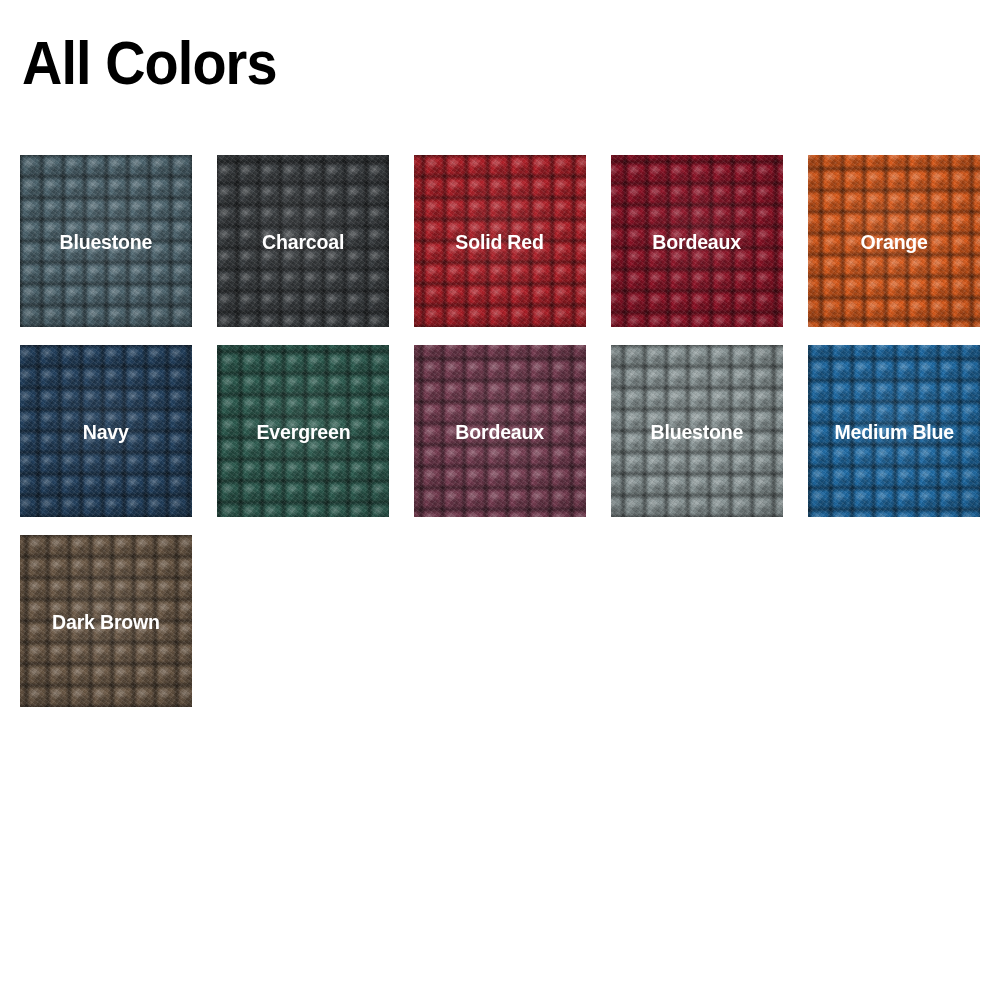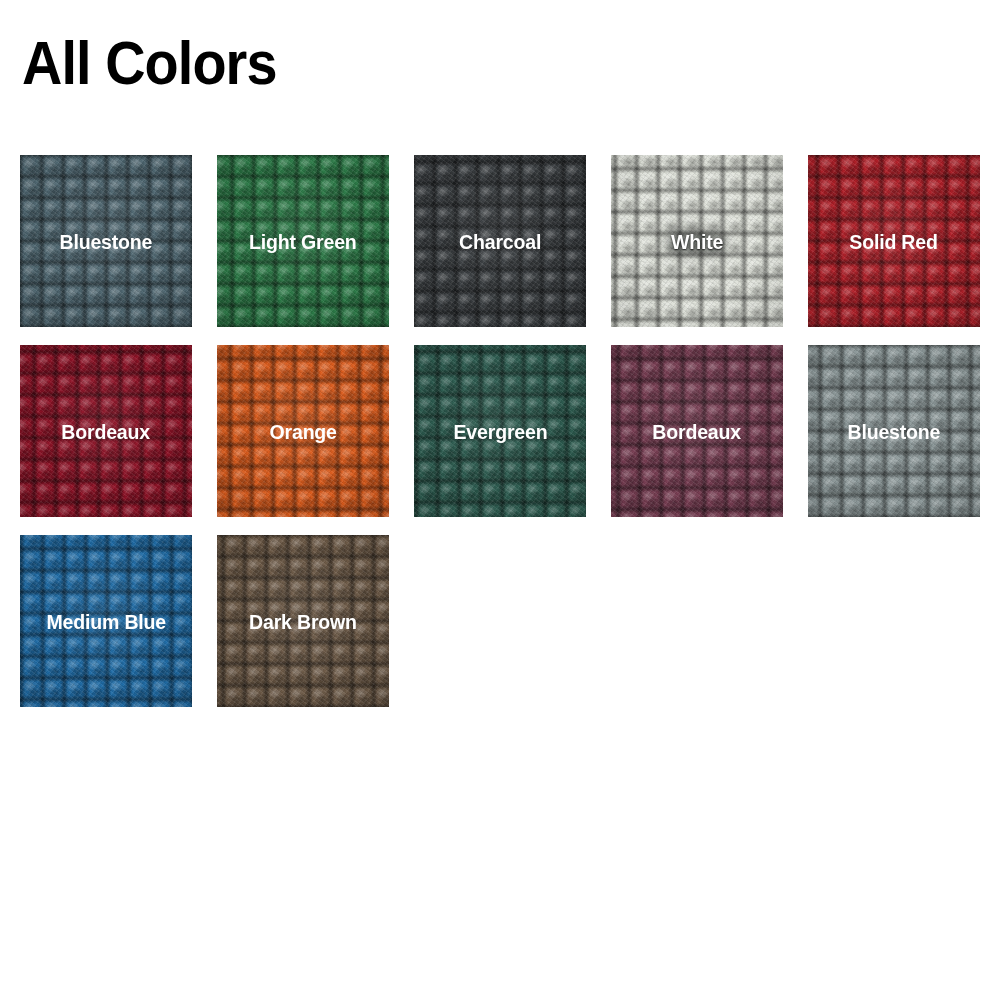--- a/index.html
+++ b/index.html
@@ -211,41 +211,27 @@
 
   <div id="swatch-grid">
       <div class="swatch">
         <div class="swatch-base" style="background: rgb(78, 102, 112);"></div>
         <div class="swatch-texture" style="background-position: 0px 0px, 0px 0px, 0px 0px, 0px 0px;"></div>
         <div class="swatch-noise"></div>
         <div class="swatch-vignette"></div>
         <span class="swatch-label" style="color: rgb(255, 255, 255);">Bluestone</span>
       </div>
       <div class="swatch">
-        <div class="swatch-base" style="background: rgb(44, 122, 71);"></div>
-        <div class="swatch-texture" style="background-position: 15px 0px, 15px 0px, 15px 0px, 0px 0px;"></div>
-        <div class="swatch-noise"></div>
-        <div class="swatch-vignette"></div>
-        <span class="swatch-label" style="color: rgb(255, 255, 255);">Light Green</span>
-      </div>
-      <div class="swatch">
         <div class="swatch-base" style="background: rgb(58, 62, 65);"></div>
         <div class="swatch-texture" style="background-position: 20px 7px, 20px 7px, 20px 0px, 0px 7px;"></div>
         <div class="swatch-noise"></div>
         <div class="swatch-vignette"></div>
         <span class="swatch-label" style="color: rgb(255, 255, 255);">Charcoal</span>
       </div>
       <div class="swatch">
-        <div class="swatch-base" style="background: rgb(223, 226, 218);"></div>
-        <div class="swatch-texture" style="background-position: 4px 14px, 4px 14px, 4px 0px, 0px 14px;"></div>
-        <div class="swatch-noise"></div>
-        <div class="swatch-vignette"></div>
-        <span class="swatch-label shadowed" style="color: rgb(255, 255, 255);">White</span>
-      </div>
-      <div class="swatch">
         <div class="swatch-base" style="background: rgb(175, 31, 40);"></div>
         <div class="swatch-texture" style="background-position: 9px 0px, 9px 0px, 9px 0px, 0px 0px;"></div>
         <div class="swatch-noise"></div>
         <div class="swatch-vignette"></div>
         <span class="swatch-label" style="color: rgb(255, 255, 255);">Solid Red</span>
       </div>
       <div class="swatch">
         <div class="swatch-base" style="background: rgb(141, 18, 38);"></div>
         <div class="swatch-texture" style="background-position: 14px 7px, 14px 7px, 14px 0px, 0px 7px;"></div>
         <div class="swatch-noise"></div>
@@ -253,20 +239,27 @@
         <span class="swatch-label" style="color: rgb(255, 255, 255);">Bordeaux</span>
       </div>
       <div class="swatch">
         <div class="swatch-base" style="background: rgb(218, 91, 28);"></div>
         <div class="swatch-texture" style="background-position: 13px 14px, 13px 14px, 13px 0px, 0px 14px;"></div>
         <div class="swatch-noise"></div>
         <div class="swatch-vignette"></div>
         <span class="swatch-label" style="color: rgb(255, 255, 255);">Orange</span>
       </div>
       <div class="swatch">
+        <div class="swatch-base" style="background: rgb(35, 65, 95);"></div>
+        <div class="swatch-texture" style="background-position: 18px 0px, 18px 0px, 18px 0px, 0px 0px;"></div>
+        <div class="swatch-noise"></div>
+        <div class="swatch-vignette"></div>
+        <span class="swatch-label" style="color: rgb(255, 255, 255);">Navy</span>
+      </div>
+      <div class="swatch">
         <div class="swatch-base" style="background: rgb(45, 92, 80);"></div>
         <div class="swatch-texture" style="background-position: 2px 7px, 2px 7px, 2px 0px, 0px 7px;"></div>
         <div class="swatch-noise"></div>
         <div class="swatch-vignette"></div>
         <span class="swatch-label" style="color: rgb(255, 255, 255);">Evergreen</span>
       </div>
       <div class="swatch">
         <div class="swatch-base" style="background: rgb(119, 61, 82);"></div>
         <div class="swatch-texture" style="background-position: 7px 14px, 7px 14px, 7px 0px, 0px 14px;"></div>
         <div class="swatch-noise"></div>

